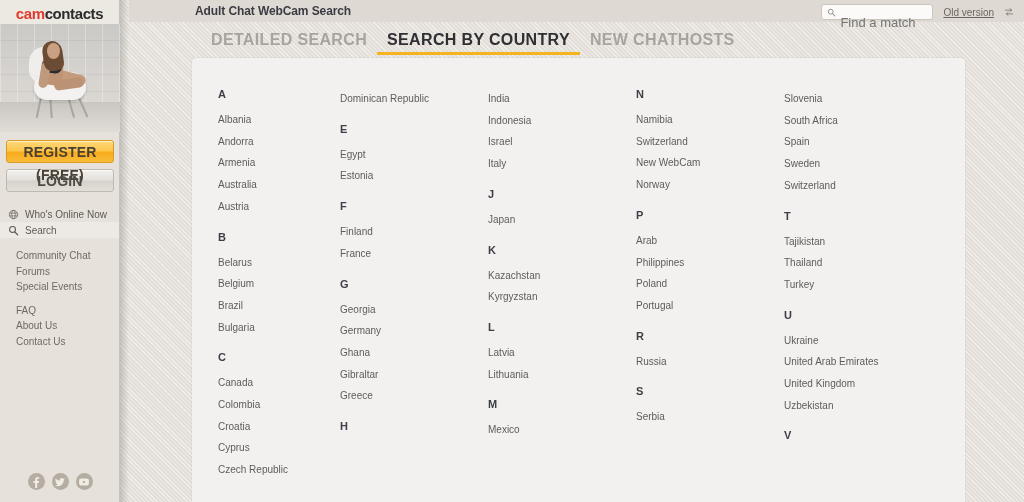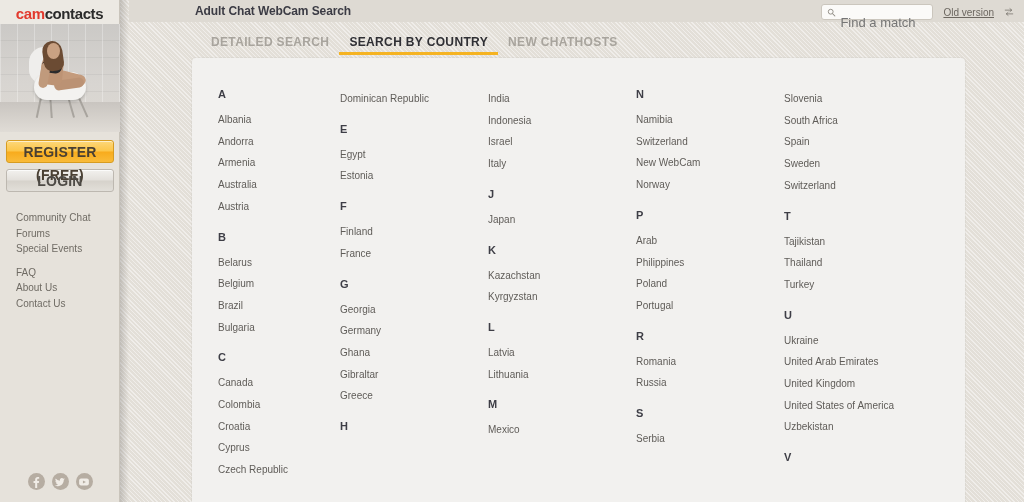--- a/index.html
+++ b/index.html
@@ -213,21 +213,21 @@
     text-decoration: underline; cursor: pointer;
   }
 
   
   #tabs {
     position: absolute; left: 129px; top: 22px; right: 0; height: 36px;
     display: flex; align-items: flex-end; gap: 0;
     padding-left: 72px;
   }
   .tab {
-    font-size: 12px; font-weight: bold; letter-spacing: 0.35px;
+    font-size: 16px; font-weight: bold; letter-spacing: 0.35px;
     color: #a8a49d; text-transform: uppercase;
     padding: 0 10px 9px 10px; cursor: pointer;
     position: relative;
   }
   .tab.active { color: #2f2f34; }
   .tab.active::after {
     content: ""; position: absolute;
     left: 0; right: 0; bottom: 3px; height: 3px;
     background: #f5b322;
   }
@@ -286,20 +286,41 @@
     <div class="model-arm"></div>
     <div class="model-hair"></div>
     <div class="model-head"></div>
   </div>
 
   <div class="btn-wrap">
     <div class="btn btn-register">REGISTER (FREE)</div>
     <div class="btn btn-login">LOGIN</div>
   </div>
 
+  <div class="nav-primary">
+    <div class="nav-row">
+      <span class="ic">
+        <svg viewBox="0 0 16 16" width="11" height="11">
+            <circle cx="8" cy="8" r="6" fill="none" stroke="#6b6760" stroke-width="1.2"></circle>
+            <ellipse cx="8" cy="8" rx="2.6" ry="6" fill="none" stroke="#6b6760" stroke-width="1"></ellipse>
+            <path d="M2.3 6h11.4M2.3 10h11.4" stroke="#6b6760" stroke-width="1"></path>
+          </svg>
+      </span>
+      <span>Who's Online Now</span>
+    </div>
+    <div class="nav-row active">
+      <span class="ic">
+        <svg viewBox="0 0 16 16" width="11" height="11">
+            <circle cx="6.6" cy="6.6" r="4.3" fill="none" stroke="#5d5a54" stroke-width="1.5"></circle>
+            <path d="M10 10.2 L14 14.2" stroke="#5d5a54" stroke-width="1.7" stroke-linecap="round"></path>
+          </svg>
+      </span>
+      <span>Search</span>
+    </div>
+  </div>
 
   <div class="nav-divider"></div>
 
   <div class="nav-list">
     <span class="nav-link">Community Chat</span>
     <span class="nav-link">Forums</span>
     <span class="nav-link">Special Events</span>
     <div class="nav-gap"></div>
     <span class="nav-link">FAQ</span>
     <span class="nav-link">About Us</span>
@@ -419,40 +440,38 @@
           <div class="country">Namibia</div>
           <div class="country">Switzerland</div>
           <div class="country">New WebCam</div>
           <div class="country">Norway</div>
           <div class="letter">P</div>
           <div class="country">Arab</div>
           <div class="country">Philippines</div>
           <div class="country">Poland</div>
           <div class="country">Portugal</div>
           <div class="letter">R</div>
-          <div class="country">Romania</div>
           <div class="country">Russia</div>
           <div class="letter">S</div>
           <div class="country">Serbia</div>
         </div>
       </div>
       <div class="col">
         <div class="col-inner">
           <div class="country">Slovenia</div>
           <div class="country">South Africa</div>
           <div class="country">Spain</div>
           <div class="country">Sweden</div>
           <div class="country">Switzerland</div>
           <div class="letter">T</div>
           <div class="country">Tajikistan</div>
           <div class="country">Thailand</div>
           <div class="country">Turkey</div>
           <div class="letter">U</div>
           <div class="country">Ukraine</div>
           <div class="country">United Arab Emirates</div>
           <div class="country">United Kingdom</div>
-          <div class="country">United States of America</div>
           <div class="country">Uzbekistan</div>
           <div class="letter">V</div>
         </div>
       </div>
     </div>
 </div>
 
 </body></html>

